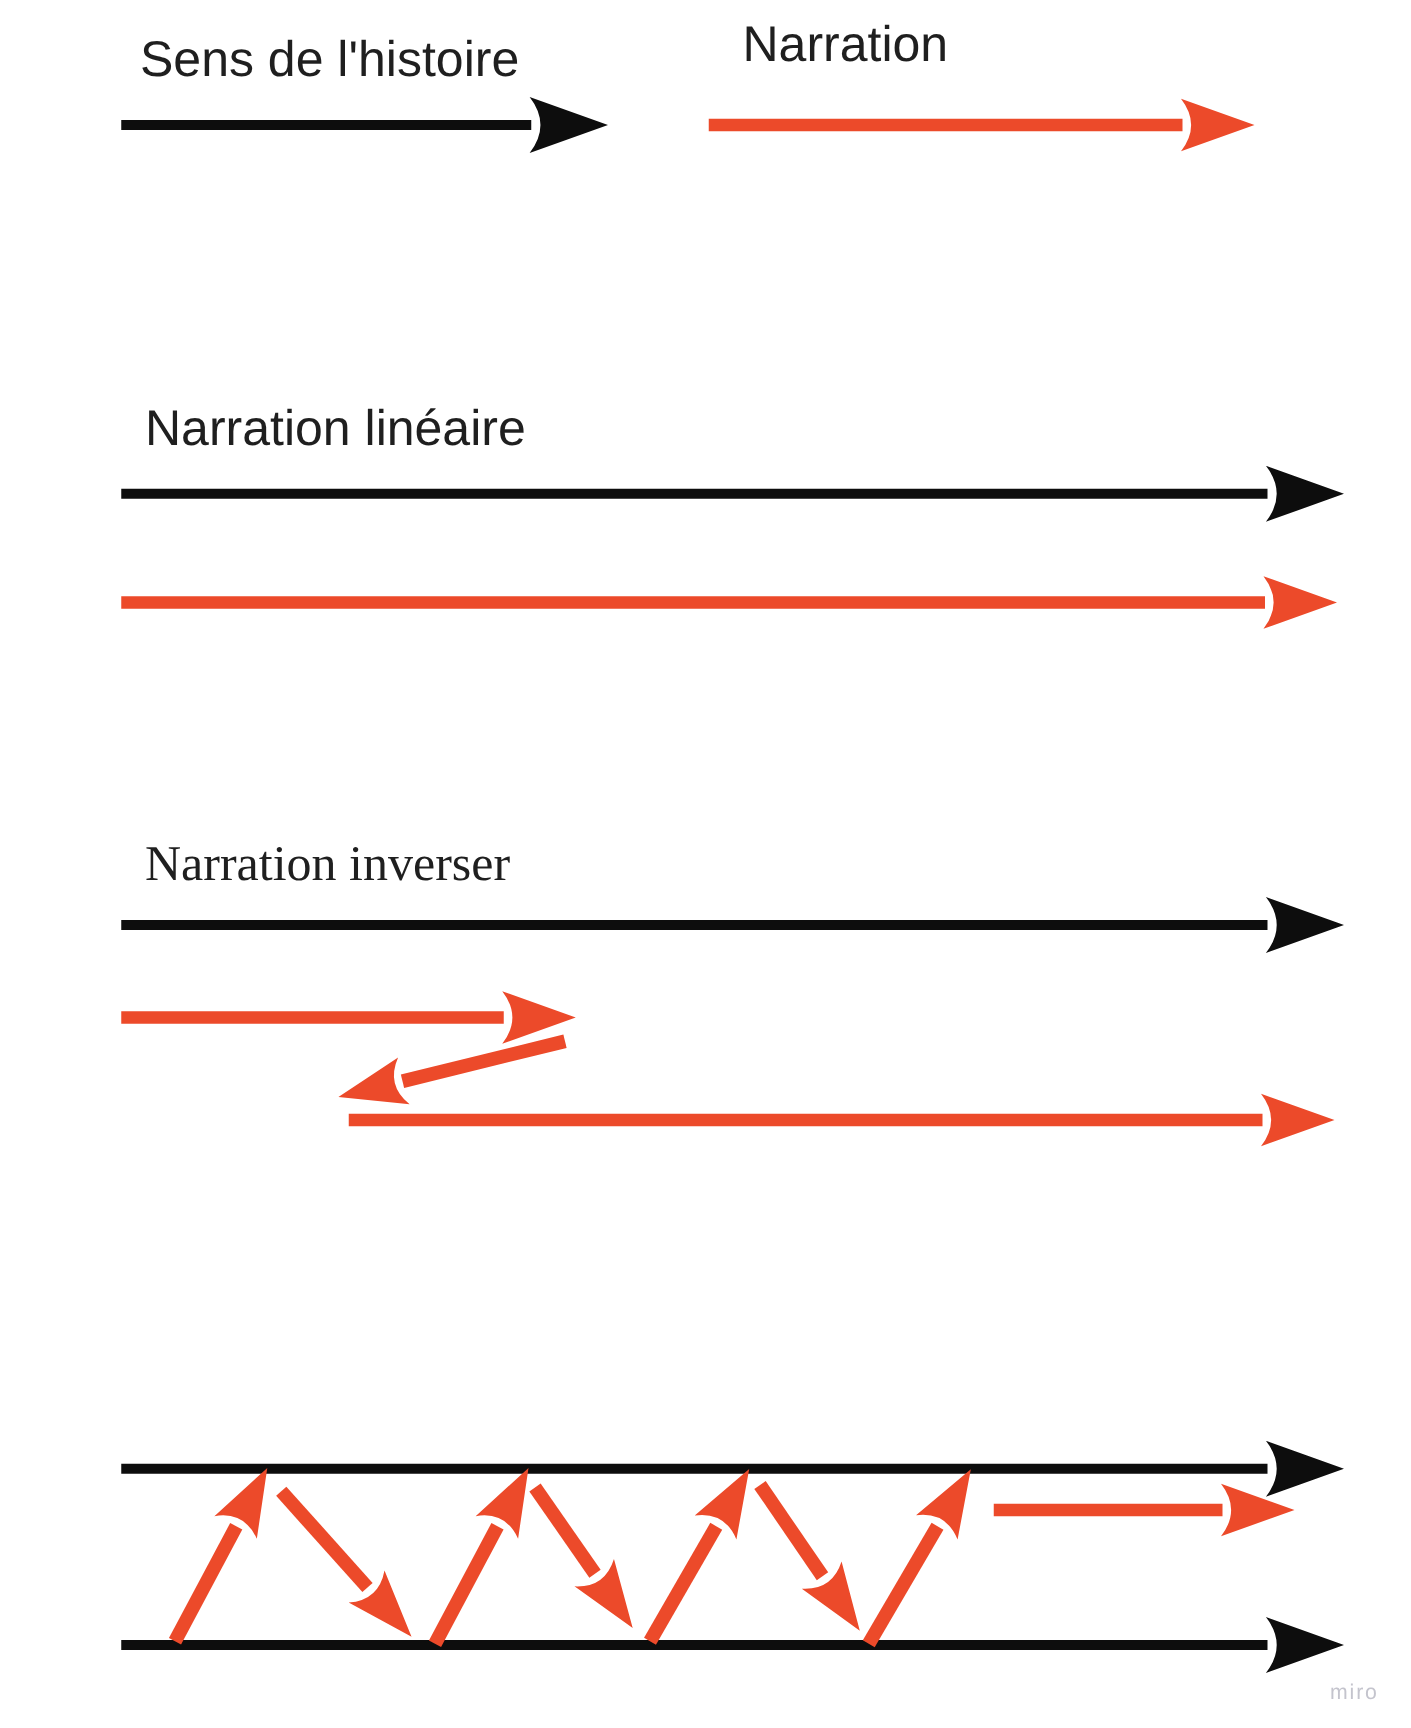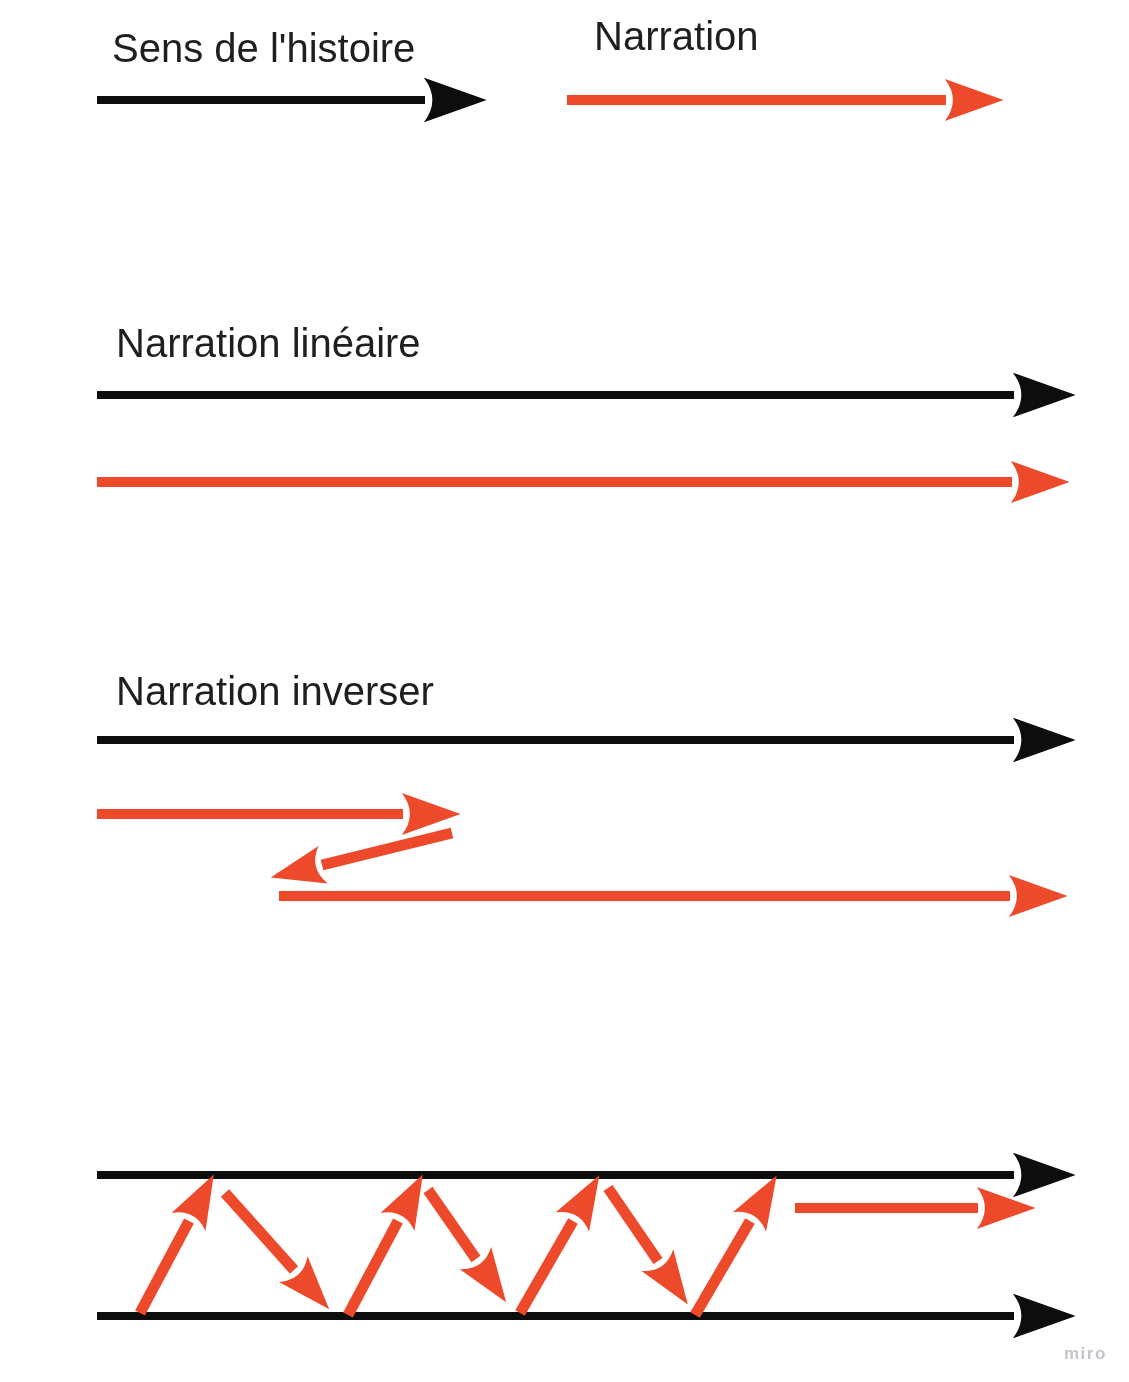--- a/index.html
+++ b/index.html
@@ -20,28 +20,28 @@
     font-size: 40px;
     font-weight: 400;
     line-height: 48px;
     color: var(--c-text, #1f1f1f);
     white-space: nowrap;
     letter-spacing: 0px;
   }
   .legend-story    { left: 112px; top: 24px; }
   .legend-narration{ left: 594px; top: 12px; }
   .title-linear    { left: 116px; top: 319px; }
-  .title-inverse   { left: 116px; top: 667px; }
+  .title-inverse   { left: 116px; top: 667px; font-family: Liberation Serif, serif; }
   .title-parallel  { left: 116px; top: 1102px; }
   .watermark {
     position: absolute;
     left: 1064px;
     top: 1344px;
     font-size: 17px;
-    font-weight: 700;
+    font-weight: 400;
     letter-spacing: 1.5px;
     color: var(--c-watermark, #c2c2cb);
   }
   svg.diagram {
     position: absolute;
     left: 0;
     top: 0;
     display: block;
   }
 </style>

